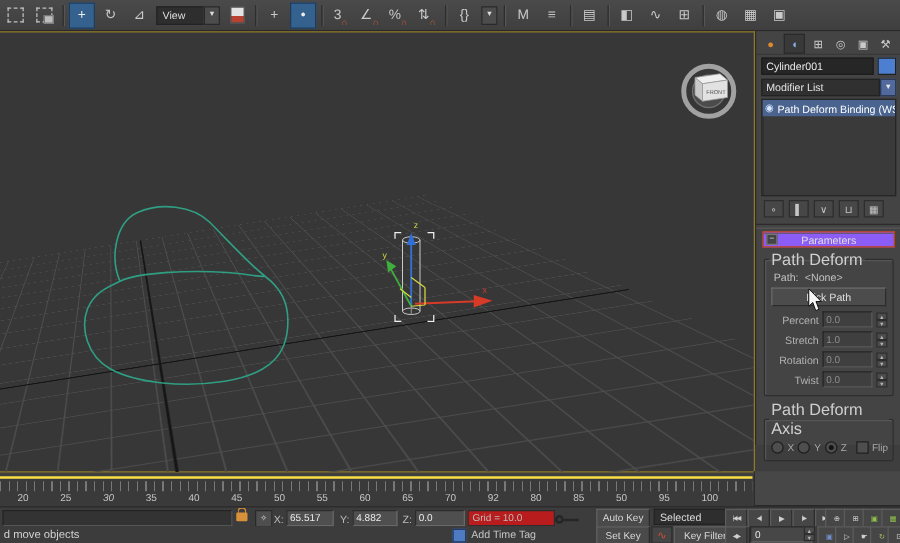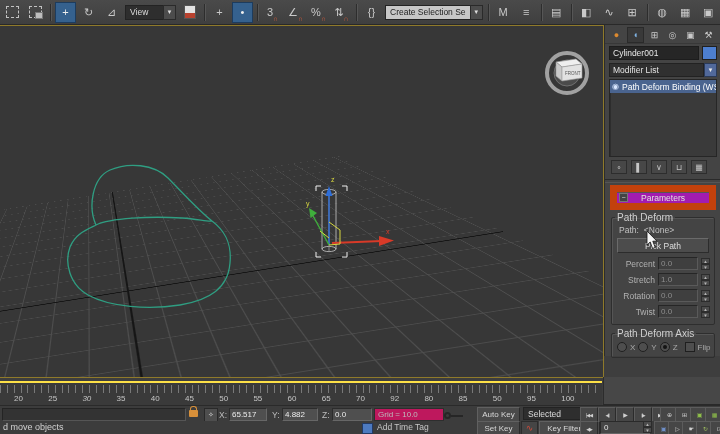--- a/index.html
+++ b/index.html
@@ -51,28 +51,28 @@
                 align-items:center;justify-content:center;font-size:6px;box-sizing:border-box;}
   .stack{margin:1px 3px 0 4px;height:76px;background:#3a3a3a;border:1px solid #262626;box-shadow:inset 1px 1px 0 #2d2d2d;overflow:hidden;}
   .stackrow{height:13px;display:flex;align-items:center;gap:3px;padding:0 2px;color:#dcdcdc;white-space:nowrap;}
   .stackrow.sel{background:#4a648f;color:#fff;}
   .stackrow .bulb{width:9px;font-size:8px;color:#d8e6ff;text-align:center;}
   .stackrow.child{padding-left:22px;}
   .stacktools{display:flex;align-items:center;gap:4px;padding:3px 4px 2px 6px;}
   .stool{width:14px;height:12px;display:flex;align-items:center;justify-content:center;background:#474747;
          border:1px solid #2d2d2d;color:#c6c6c6;font-size:8px;}
   .pdivider{height:2px;margin:3px 0 2px 0;border-top:1px solid #2a2a2a;border-bottom:1px solid #555;}
-  .rollout{margin:1px 4px 2px 5px;height:11px;background:#a21caf;border:7px solid #c2410c;box-shadow:inset 0 1px 0 #555;
+  .rollout{margin:1px 4px 2px 5px;height:11px;background:#8b5cf6;border:1px solid #c2410c;box-shadow:inset 0 1px 0 #555;
            display:flex;align-items:center;color:#e0e0e0;}
   .rollout .minus{width:9px;height:9px;border:1px solid #777;margin:0 3px 0 2px;display:flex;align-items:center;
                   justify-content:center;font-size:7px;color:#ddd;box-sizing:border-box;background:#444;}
   .rollout .rtitle{flex:1;text-align:center;margin-right:14px;font-size:8.5px;}
   fieldset{margin:2px 5px 3px 6px;padding:2px 3px 3px 3px;border:1px solid #2e2e2e;box-shadow:1px 1px 0 #555 inset;
            border-radius:2px;}
-  fieldset legend{font-size:10px;color:#cfcfcf;padding:0 2px;}
+  fieldset legend{font-size:13px;color:#cfcfcf;padding:0 2px;}
   .pathline{display:flex;gap:5px;color:#c2c2c2;padding:0 0 3px 4px;font-size:8.5px;}
   .pbtn{height:13px;margin:0 2px 4px 2px;background:#4c4c4c;border:1px solid;border-color:#6a6a6a #2c2c2c #2c2c2c #6a6a6a;
         color:#dedede;display:flex;align-items:center;justify-content:center;font-size:8.5px;}
   .sprow{display:flex;align-items:center;justify-content:flex-end;gap:3px;margin:0 1px 3px 0;}
   .sprow .lbl{color:#b2b2b2;font-size:8.5px;}
   .sprow .fld{width:34px;height:11px;background:#3f3f3f;border:1px solid;border-color:#262626 #5a5a5a #5a5a5a #262626;
               color:#8d8d8d;font-size:8px;display:flex;align-items:center;padding:0 2px;}
   .spin{display:flex;flex-direction:column;width:9px;}
   .spin span{height:6px;line-height:5px;font-size:4.5px;text-align:center;background:#4c4c4c;border:1px solid #2c2c2c;
              color:#b5b5b5;box-sizing:border-box;}
@@ -94,21 +94,21 @@
   .abs{position:absolute;}
   .trackbar{left:2px;top:2px;width:182px;height:11px;background:#333;border:1px solid;border-color:#242424 #555 #555 #242424;}
   .lock{left:189px;top:4px;width:9px;height:7px;background:#d8903a;border-radius:1px;}
   .lock::before{content:"";position:absolute;top:-4px;left:1px;width:5px;height:4px;border:1.5px solid #d8903a;
                 border-bottom:none;border-radius:3px 3px 0 0;}
   .absico{left:204px;top:2px;width:12px;height:12px;background:#4e4e4e;border:1px solid #292929;color:#ddd;
           font-size:7px;display:flex;align-items:center;justify-content:center;}
   .clabel{top:4px;font-size:8.5px;color:#bdbdbd;}
   .cfield{top:2px;height:11px;background:#4f4f4f;border:1px solid;border-color:#2c2c2c #676767 #676767 #2c2c2c;
           color:#ececec;font-size:8px;display:flex;align-items:center;padding:0 2px;}
-  .gridlbl{left:374px;top:2px;width:62px;height:11px;background:#be185d;border:1px solid #2e2e2e;color:#bcbcbc;
+  .gridlbl{left:374px;top:2px;width:62px;height:11px;background:#b91c1c;border:1px solid #2e2e2e;color:#bcbcbc;
            font-size:8px;display:flex;align-items:center;padding:0 3px;}
   .bigkey{left:444px;top:6px;width:15px;height:8px;}
   .bigkey::before{content:"";position:absolute;left:0;top:0;width:7px;height:7px;border:2px solid #262626;border-radius:50%;box-sizing:border-box;}
   .bigkey::after{content:"";position:absolute;left:7px;top:2.5px;width:12px;height:2.5px;background:#262626;}
   .sbtn{height:13px;background:#4a4a4a;border:1px solid;border-color:#606060 #2b2b2b #2b2b2b #606060;color:#d8d8d8;
         font-size:8px;display:flex;align-items:center;justify-content:center;}
   .pbt{width:16px;height:13px;background:#464646;border:1px solid;border-color:#5c5c5c #2b2b2b #2b2b2b #5c5c5c;
        color:#cfcfcf;font-size:6px;display:flex;align-items:center;justify-content:center;letter-spacing:-1px;}
   .prompt{left:3px;top:1px;font-size:9px;color:#d2d2d2;}
   .ttag{left:362px;top:2px;width:9px;height:9px;background:#4d7ac0;border:1px solid #223a66;}
@@ -170,21 +170,20 @@
       </span>
       <span class="tbtn">
         <span>⇅</span>
         <span class="sub">∩</span>
       </span>
       <span class="tsep"></span>
       <span class="tbtn">
         <span>{}</span>
       </span>
       <div class="dd light">
-        <span class="val">Create Selection Se</span>
         <span class="arr">▼</span>
       </div>
       <span class="tsep"></span>
       <span class="tbtn">
         <span>M</span>
       </span>
       <span class="tbtn">
         <span>≡</span>
       </span>
       <span class="tsep"></span>

